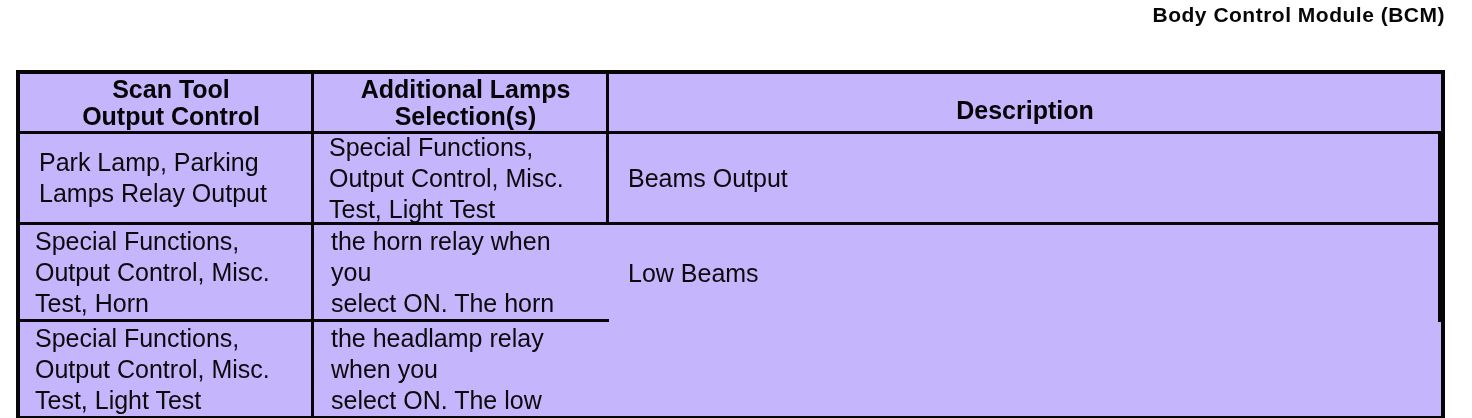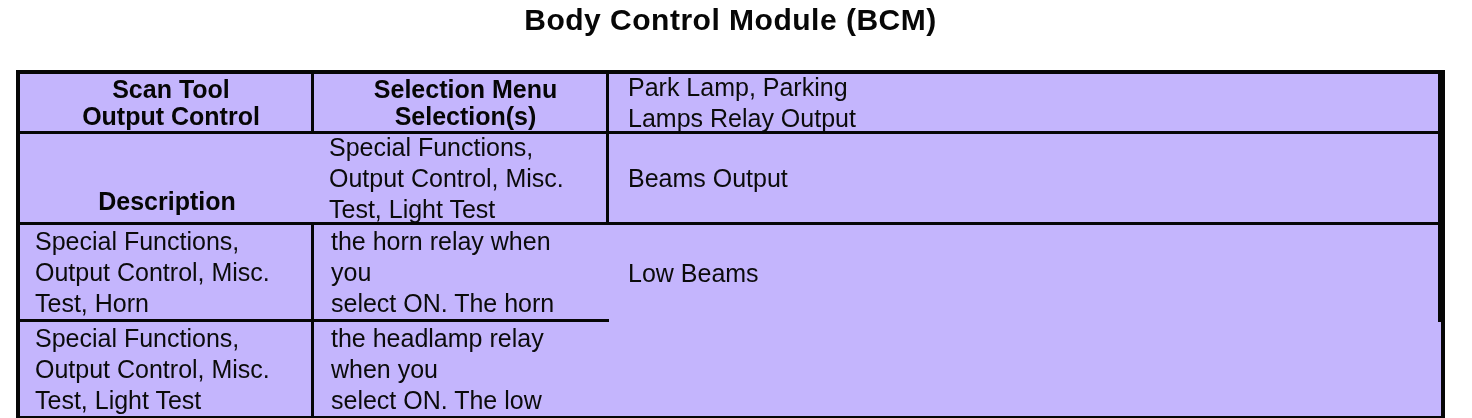--- a/index.html
+++ b/index.html
@@ -14,22 +14,22 @@
     overflow: hidden;
     font-family: "Liberation Sans", sans-serif;
     color: #0b0b0b;
     -webkit-font-smoothing: none;
   }
   .page-title {
     position: absolute;
     left: 16px;
     top: 3px;
     width: 1429px;
-    text-align: center;
-    font-size: 30px;
+    text-align: right;
+    font-size: 21px;
     font-weight: 700;
     letter-spacing: 0.5px;
     color: #070707;
   }
   .doc-table {
     position: absolute;
     left: 16px;
     top: 45px;
     width: 1429px;
     height: 350px;
@@ -72,26 +72,26 @@
 </style>
 </head>
 <body>
 
 <div class="page-title">Body Control Module (BCM)</div>
 
 <div class="doc-table">
 
   <div class="cell header col1">Scan Tool
 Output Control</div>
-  <div class="cell header col2">Selection Menu
+  <div class="cell header col2">Additional Lamps
 Selection(s)</div>
+  <div class="cell header desc-header col-last">Description</div>
+
   <div class="cell col1">Park Lamp, Parking
 Lamps Relay Output</div>
-
-  <div class="cell header desc-header col-last">Description</div>
   <div class="cell col2">Special Functions,
 Output Control, Misc.
 Test, Light Test</div>
 
   <div class="cell col1">Beams Output</div>
   <div class="cell col2">Special Functions,
 Output Control, Misc.
 Test, Horn</div>
   <div class="cell col3 col-last">The body control module (BCM) actuates the horn relay when you
 select ON. The horn should sound for 3 seconds.</div>

